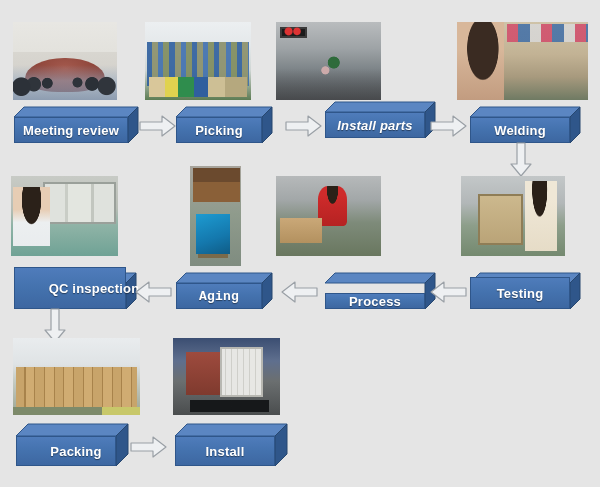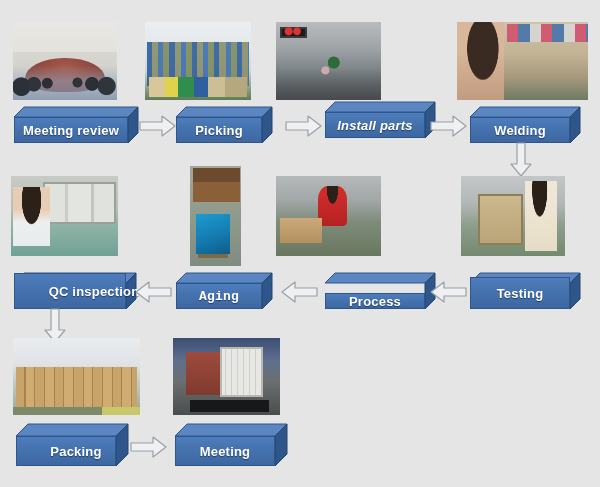--- a/index.html
+++ b/index.html
@@ -344,21 +344,21 @@
 
   <div class="photo ph-process" style="left:276px; top:176px; width:105px; height:80px;"></div>
 
   <div class="photo ph-testing" style="left:461px; top:176px; width:104px; height:80px;"></div>
 
   <div class="box3d" style="left:14px; top:273px; width:122px; height:36px;">
     <svg width="122" height="36" viewBox="0 0 122 36">
       <polygon points="0,10 10,0 122,0 112,10" fill="#5b86c2" stroke="#2f568a" stroke-width="1"></polygon>
       <polygon points="112,10 122,0 122,26 112,36" fill="#2f568a" stroke="#27476f" stroke-width="1"></polygon>
     </svg>
-    <div class="face-front" style="width:112px; height:36px;padding-left:48px;">
+    <div class="face-front" style="width:112px; height:42px;padding-left:48px;">
       <span class="label">QC inspection</span>
     </div>
   </div>
 
   <div class="box3d" style="left:176px; top:273px; width:96px; height:36px;">
     <svg width="96" height="36" viewBox="0 0 96 36">
       <polygon points="0,10 10,0 96,0 86,10" fill="#5b86c2" stroke="#2f568a" stroke-width="1"></polygon>
       <polygon points="86,10 96,0 96,26 86,36" fill="#2f568a" stroke="#27476f" stroke-width="1"></polygon>
     </svg>
     <div class="face-front" style="width:86px; height:26px;font-family:Liberation Mono, monospace;">
@@ -425,21 +425,21 @@
       <span class="label">Packing</span>
     </div>
   </div>
 
   <div class="box3d" style="left:175px; top:424px; width:112px; height:42px;">
     <svg width="112" height="42" viewBox="0 0 112 42">
       <polygon points="0,12 12,0 112,0 100,12" fill="#5b86c2" stroke="#2f568a" stroke-width="1"></polygon>
       <polygon points="100,12 112,0 112,30 100,42" fill="#2f568a" stroke="#27476f" stroke-width="1"></polygon>
     </svg>
     <div class="face-front" style="width:100px; height:30px;">
-      <span class="label">Meeting</span>
+      <span class="label">Install</span>
     </div>
   </div>
 
   <div class="arrow" style="left:131px; top:436px; width:36px; height:22px;">
     <svg width="36" height="22" viewBox="0 0 36 22">
       <polygon points="0,7 22,7 22,1 35,11 22,21 22,15 0,15" fill="#eef0f2" stroke="#9aa0a6" stroke-width="1.2" stroke-linejoin="round"></polygon>
     </svg>
   </div>
 
 </div>

